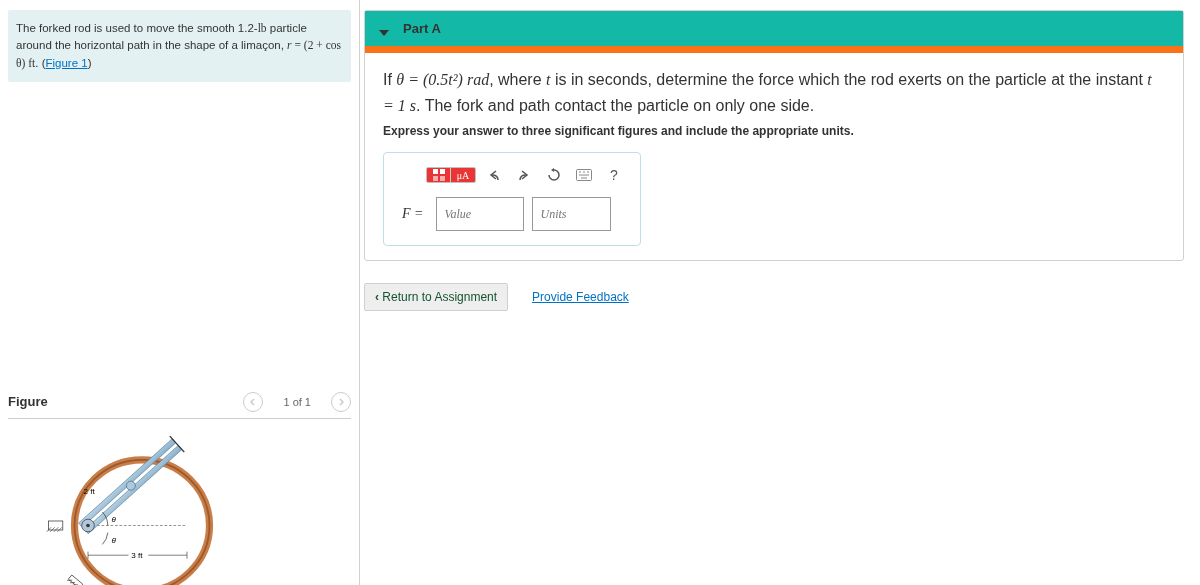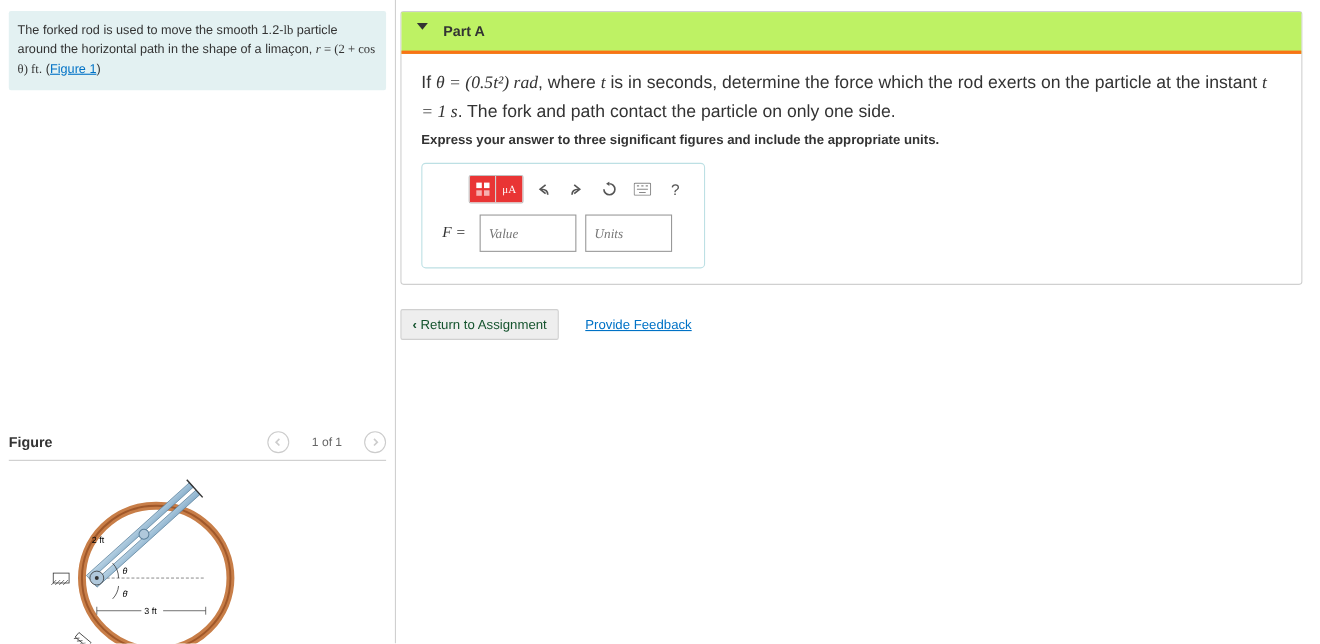--- a/index.html
+++ b/index.html
@@ -11,31 +11,31 @@
     .problem-box a { color: #0072c6; text-decoration: underline; }
     .problem-box .formula { font-family: Georgia, serif; font-style: italic; }
     .figure-section { margin-top: 310px; }
     .figure-header { display: flex; justify-content: space-between; align-items: center; border-bottom: 1px solid #ccc; padding-bottom: 6px; margin-bottom: 12px; }
     .figure-title { font-weight: bold; font-size: 13px; }
     .fig-nav { display: flex; align-items: center; gap: 16px; }
     .nav-btn { width: 20px; height: 20px; border: 1px solid #ccc; border-radius: 10px; background: #fff; display: flex; align-items: center; justify-content: center; font-size: 10px; color: #ccc; cursor: default; }
     .page-of { font-size: 11px; color: #666; margin: 0 4px; }
     .figure-svg { display: block; margin: 10px auto 0 35px; }
     .part-section { border: 1px solid #d0d0d0; border-radius: 3px; margin: 10px 16px 10px 4px; }
-    .part-header { display: flex; align-items: flex-start; padding: 10px 14px; background: #bef264; border-bottom: 3px solid #f97316; cursor: pointer; }
+    .part-header { display: flex; align-items: flex-end; padding: 10px 14px; background: #14b8a6; border-bottom: 7px solid #f97316; cursor: pointer; }
     .part-caret { width: 0; height: 0; border-left: 5px solid transparent; border-right: 5px solid transparent; border-top: 6px solid #333; margin-right: 14px; }
     .part-title { font-weight: bold; font-size: 13px; }
     .part-body { padding: 14px 18px; }
     .q-text { font-size: 16px; line-height: 1.6; color: #333; }
     .q-text .math { font-family: Georgia, serif; font-style: italic; }
     .instruction { font-weight: bold; margin-top: 6px; font-size: 12px; }
     .answer-box { border: 1px solid #bde0e4; border-radius: 4px; display: inline-block; margin-top: 14px; padding: 10px 14px 14px 14px; }
     .toolbar { display: flex; align-items: center; gap: 0; margin-bottom: 10px; margin-left: 28px;}
     .tb-group1 { display: flex; border: 1px solid #c0c0c0; border-radius: 2px; overflow: hidden; }
-    .tb-btn { width: 24px; height: 24px; display: flex; align-items: center; justify-content: center; background: #f5f5f5; border-right: 1px solid #d0d0d0; cursor: pointer; }
+    .tb-btn { width: 24px; height: 14px; display: flex; align-items: center; justify-content: center; background: #f5f5f5; border-right: 1px solid #d0d0d0; cursor: pointer; }
     .tb-btn:last-child { border-right: none; }
     .tb-btn.red { background: #e93535; }
     .tb-btn.red-orange { background: #e93535; }
     .tb-icon-svg { display: block; }
     .tb-lone { width: 24px; height: 24px; display: flex; align-items: center; justify-content: center; margin-left: 6px; cursor: pointer; color: #444; }
     .inputs-row { display: flex; align-items: stretch; gap: 8px; }
     .f-eq { display: flex; align-items: center; font-family: Georgia, serif; font-style: italic; font-size: 14px; padding: 0 4px; }
     .val-input, .unit-input { height: 28px; border: 1px solid #999; padding: 16px 8px; font-family: Georgia, serif; font-style: italic; font-size: 12px; color: #888; background: #fff; }
     .val-input { width: 88px; }
     .unit-input { width: 79px; }

